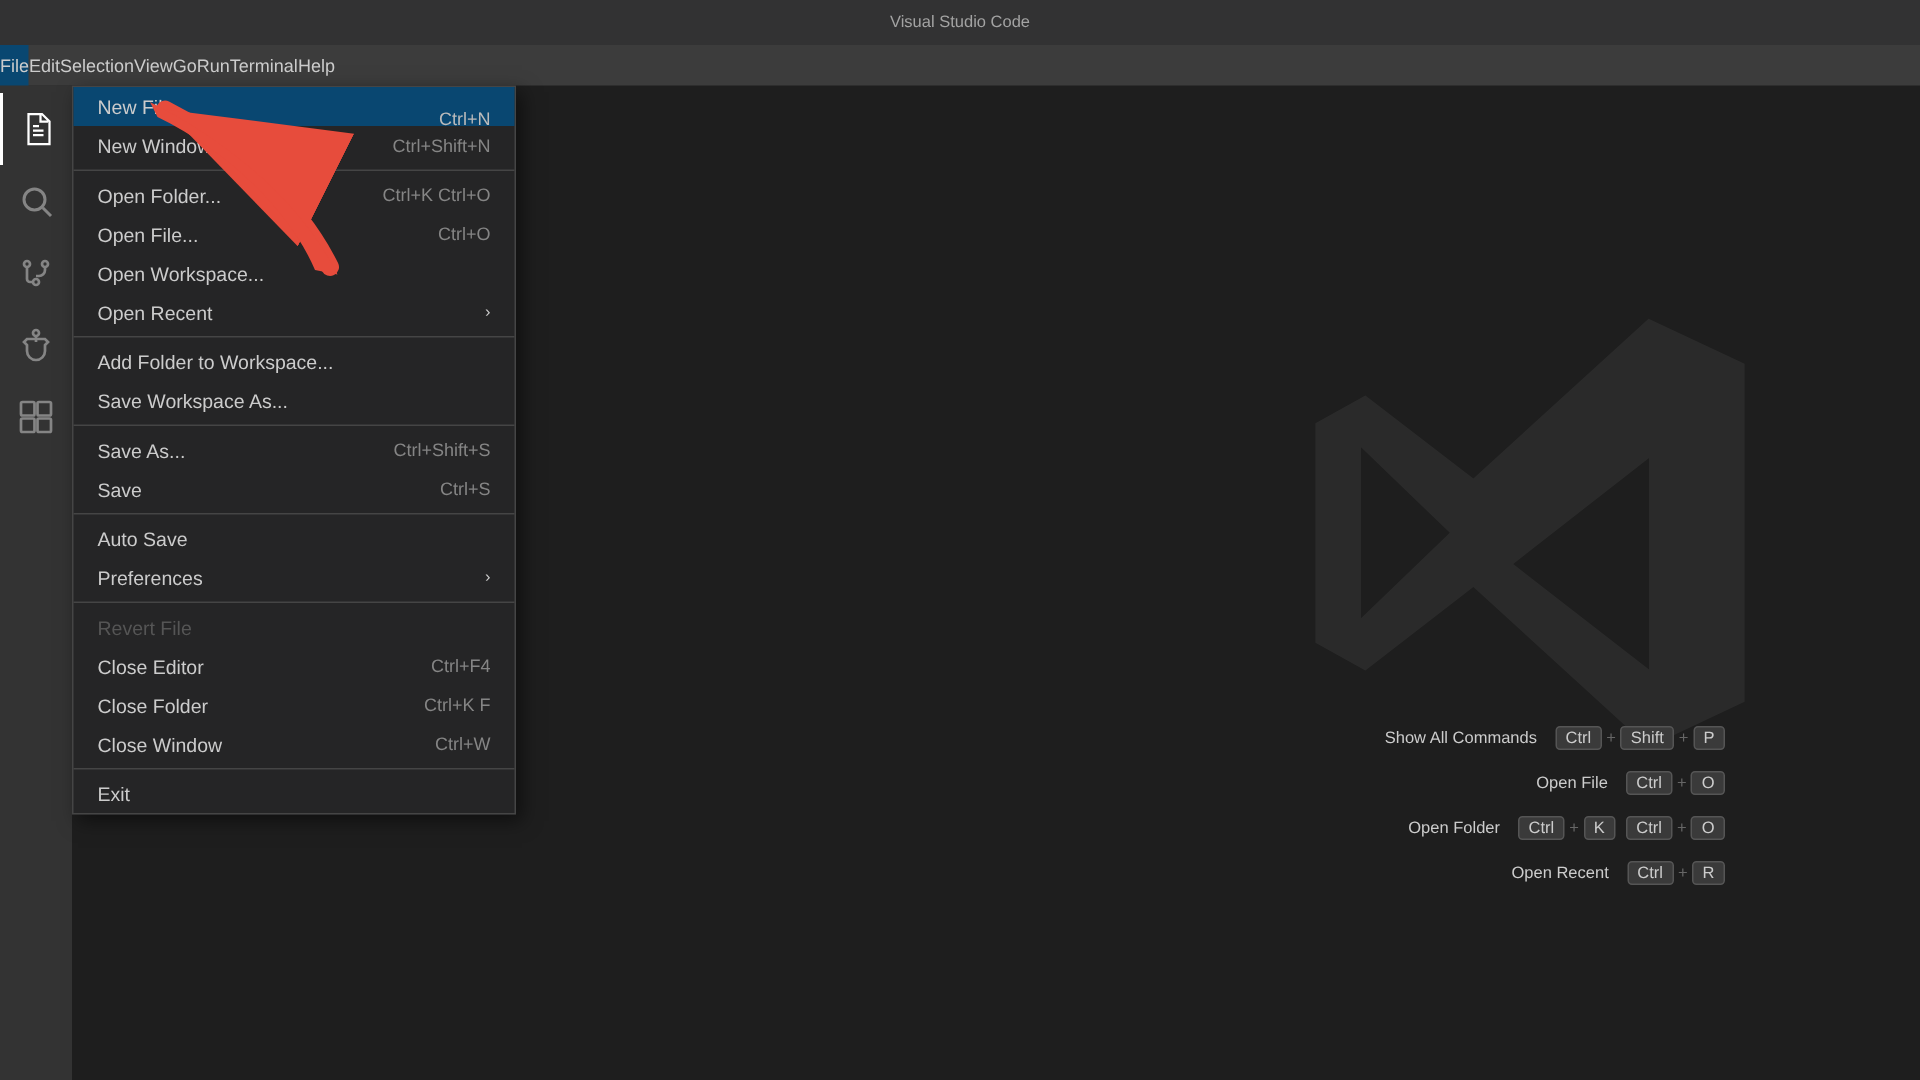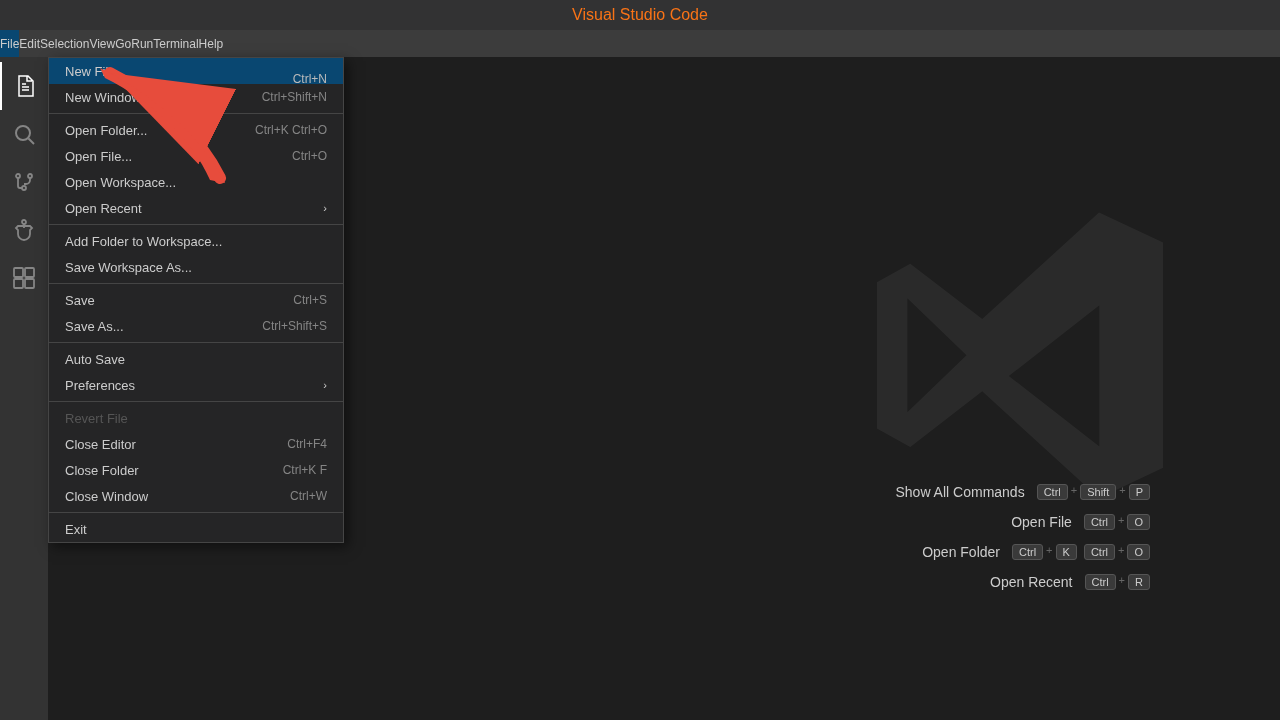--- a/index.html
+++ b/index.html
@@ -18,22 +18,22 @@
     .title-bar {
       height: 30px;
       background: #323233;
       display: flex;
       align-items: center;
       justify-content: center;
       position: relative;
       z-index: 10;
     }
     .title-bar-title {
-      color: #f97316;
-      font-size: 16px;
+      color: #a3a3a3;
+      font-size: 11px;
     }
     .menu-bar {
       height: 27px;
       background: #3c3c3c;
       display: flex;
       align-items: center;
       position: relative;
       z-index: 200;
     }
     .menu-item {
@@ -157,25 +157,25 @@
       gap: 14px;
     }
     .shortcut-row {
       display: flex;
       align-items: center;
       gap: 12px;
       justify-content: flex-end;
     }
     .shortcut-label {
       color: #cccccc;
-      font-size: 14px;
+      font-size: 11px;
     }
     .kbd-group {
       display: flex;
-      align-items: flex-start;
+      align-items: center;
       gap: 3px;
     }
     .kbd {
       background: #3a3a3a;
       border: 1px solid #555;
       border-radius: 3px;
       padding: 1px 6px;
       font-size: 11px;
       color: #cccccc;
       min-width: 18px;
@@ -355,27 +355,27 @@
     <span class="menu-row-label">Add Folder to Workspace...</span>
   </div>
 
   <div class="menu-row">
     <span class="menu-row-label">Save Workspace As...</span>
   </div>
 
   <div class="menu-separator"></div>
 
   <div class="menu-row">
+    <span class="menu-row-label">Save As...</span>
+    <span class="menu-row-shortcut">Ctrl+Shift+S</span>
+  </div>
+
+  <div class="menu-row">
     <span class="menu-row-label">Save</span>
     <span class="menu-row-shortcut">Ctrl+S</span>
-  </div>
-
-  <div class="menu-row">
-    <span class="menu-row-label">Save As...</span>
-    <span class="menu-row-shortcut">Ctrl+Shift+S</span>
   </div>
 
 
   <div class="menu-separator"></div>
 
   <div class="menu-row">
     <span class="menu-row-label">Auto Save</span>
   </div>
 
   <div class="menu-row">

